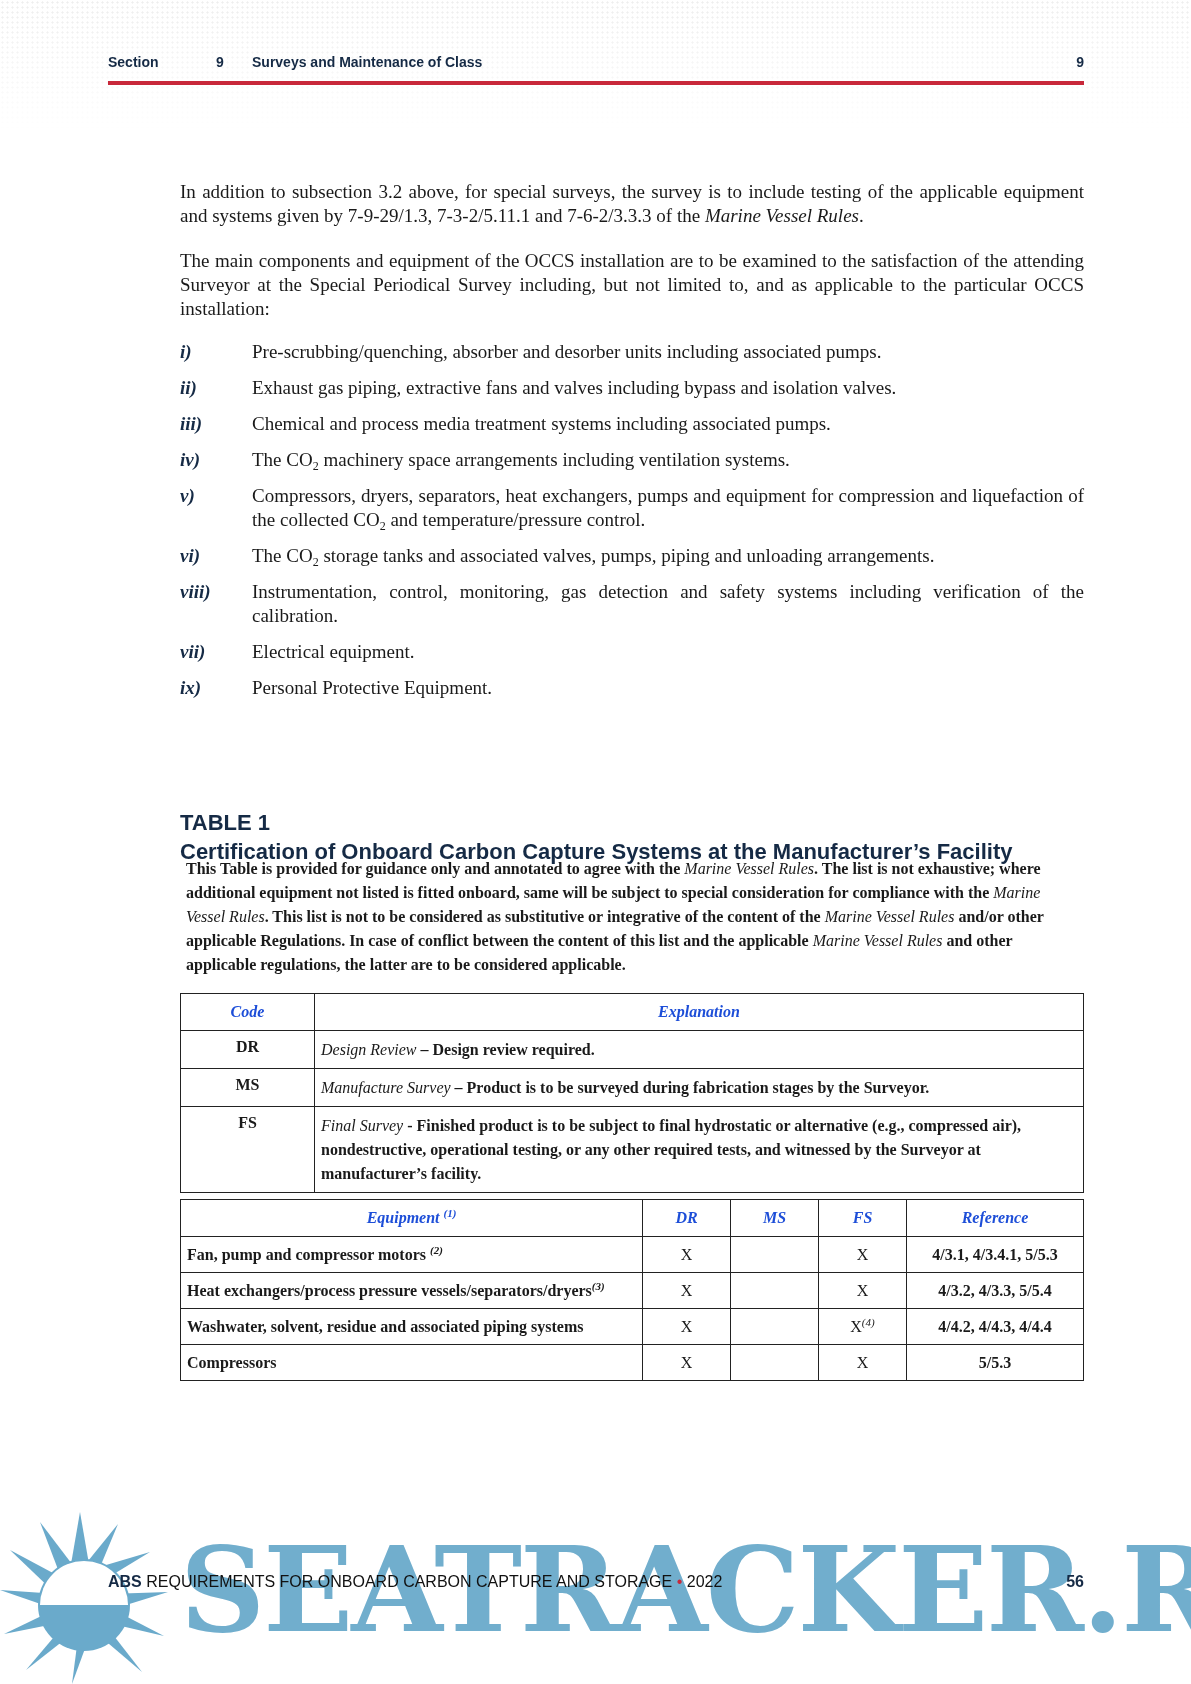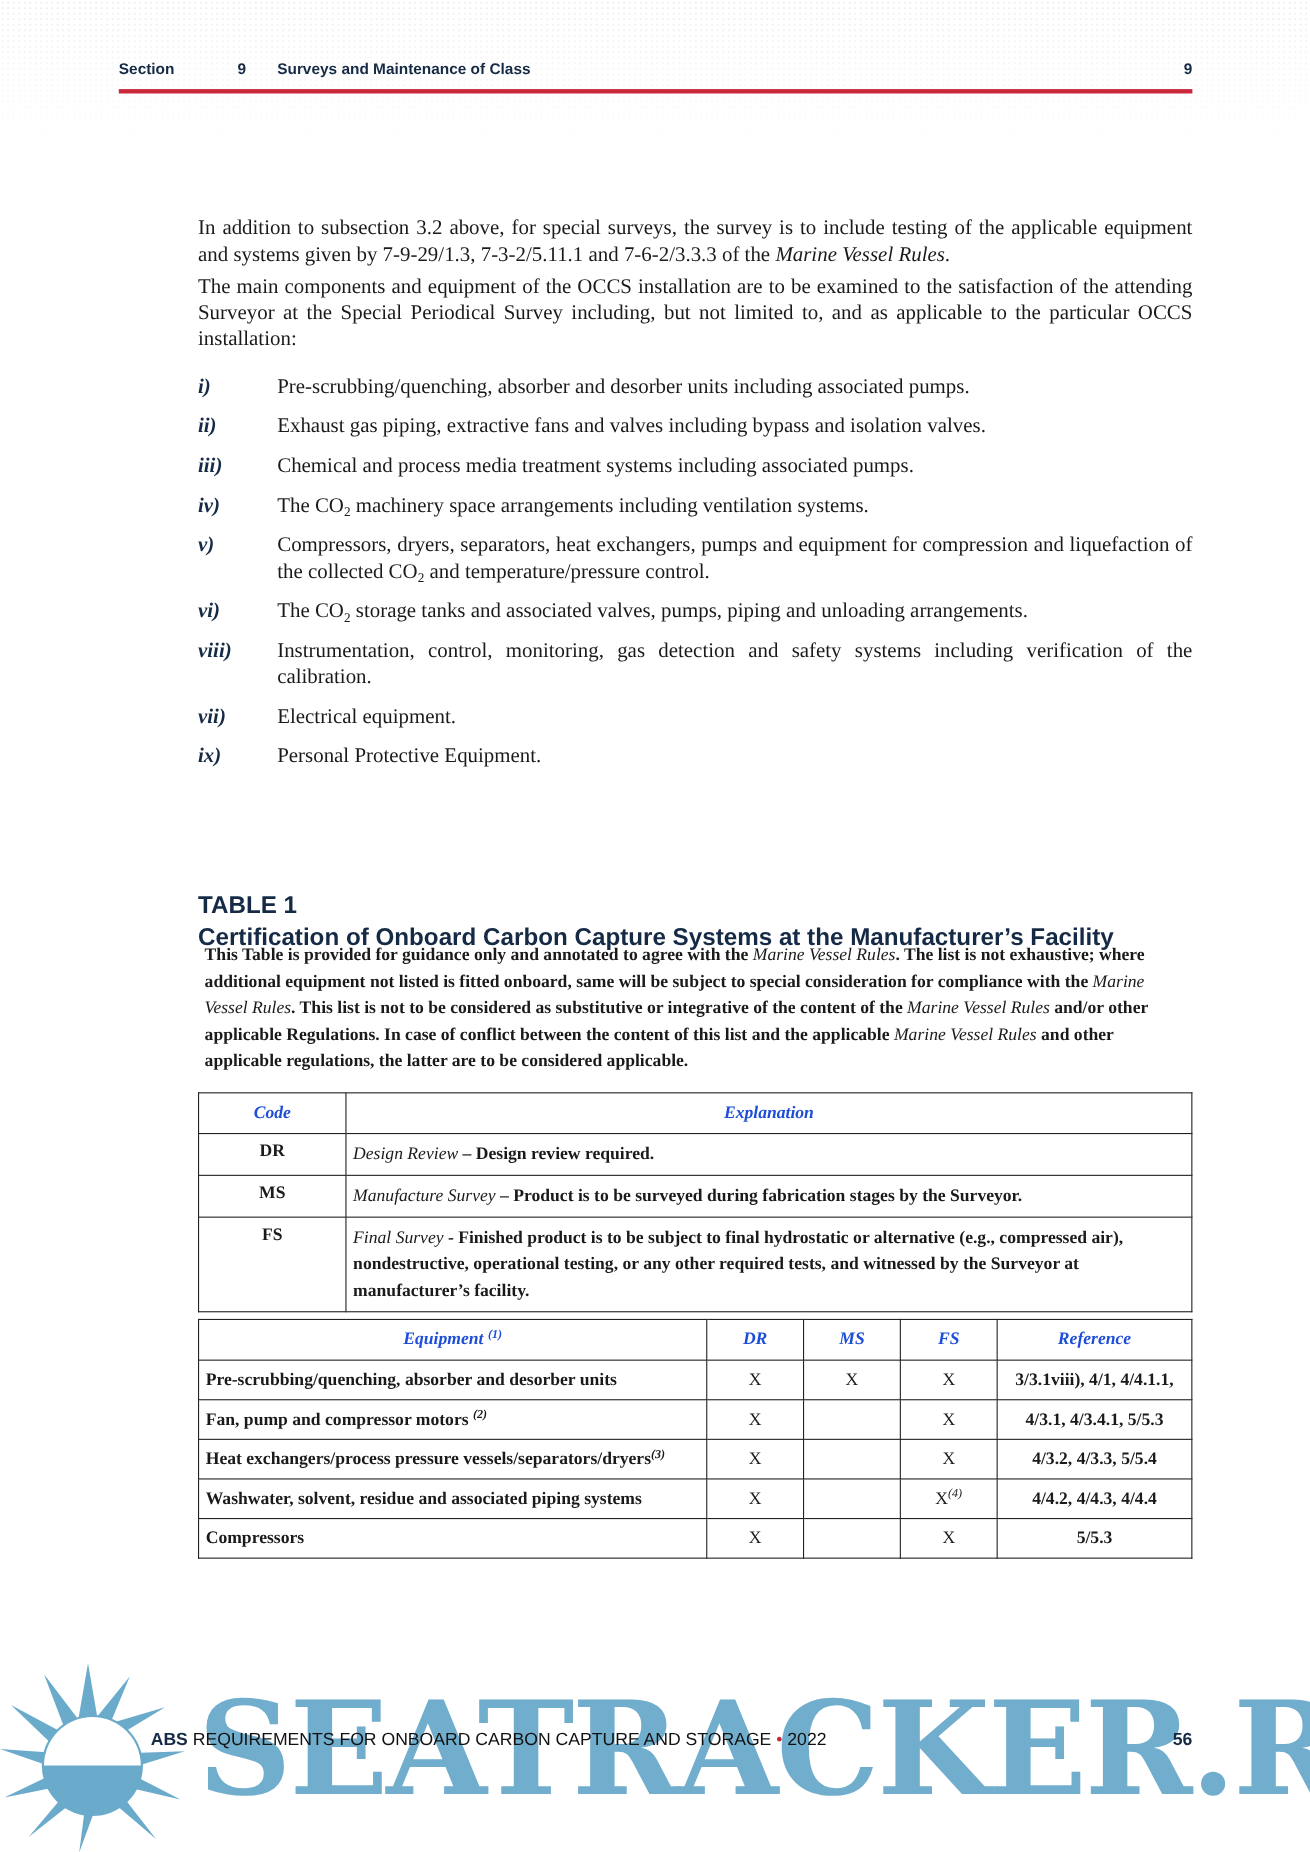--- a/index.html
+++ b/index.html
@@ -22,21 +22,21 @@
   .hdr .sec { position: absolute; left: 0; }
   .hdr .num { position: absolute; left: 108px; }
   .hdr .title { position: absolute; left: 144px; }
   .hdr .pg { position: absolute; right: 0; }
   .redline { position: absolute; top: 81px; left: 108px; width: 976px; height: 4px; background: #c8283a; }
 
   .body-text {
     position: absolute; left: 180px; width: 904px; font-size: 19px; line-height: 24px;
     text-align: justify;
   }
-  .p1 { top: 196px; }
+  .p1 { top: 180px; }
   .p2 { top: 249px; }
   .list { position: absolute; top: 340px; left: 180px; width: 904px; font-size: 19px; line-height: 24px; }
   .li { position: relative; display: flex; margin-bottom: 12px; }
   .li .lbl { width: 72px; flex: 0 0 72px; font-weight: bold; font-style: italic; color: #152a45; }
   .li .txt { flex: 1; text-align: justify; }
   sub { font-size: 12px; vertical-align: -4px; line-height: 0; }
   sup { font-size: 11px; vertical-align: 6px; line-height: 0; font-style: italic; }
 
   .tbl-title {
     position: absolute; top: 768px; left: 180px; width: 904px; text-align: left;
@@ -66,21 +66,21 @@
 
   .wm-sun { position: absolute; left: 0; top: 1510px; width: 170px; height: 174px; }
   .wm-text {
     position: absolute; left: 180px; top: 1535px; font-family: "DejaVu Serif", serif; font-weight: bold;
     font-size: 118px; letter-spacing: -2px; color: #6aaacb; line-height: 110px; opacity: 0.95;
   }
   .footer {
     position: absolute; top: 1573px; left: 108px; width: 976px; height: 22px;
     font-family: "Liberation Sans", sans-serif; font-size: 16px; color: #111;
   }
-  .footer .abs { font-weight: bold; color: #152a45; margin-left: 29px; }
+  .footer .abs { font-weight: bold; color: #152a45; }
   .footer .dot { color: #c8283a; }
   .footer .pg { position: absolute; right: 0; top: 0; font-weight: bold; color: #152a45; }
 </style>
 </head>
 <body>
 
 <div class="dots"></div>
 
 <div class="hdr">
   <span class="sec">Section</span>
@@ -165,27 +165,20 @@
   </table>
 
 <table class="equip">
   <tbody>
       <tr>
     <th><span>Equipment</span> <sup>(1)</sup></th>
     <th class="dr">DR</th>
     <th class="ms">MS</th>
     <th class="fs">FS</th>
     <th>Reference</th>
-  </tr>
-  <tr>
-    <td class="eq"><span>Pre-scrubbing/quenching, absorber and desorber units</span><sup></sup></td>
-    <td class="x">X</td>
-    <td class="x">X</td>
-    <td class="x"><span>X</span><sup></sup></td>
-    <td class="ref">3/3.1viii), 4/1, 4/4.1.1,</td>
   </tr>
   <tr>
     <td class="eq"><span>Fan, pump and compressor motors </span><sup>(2)</sup></td>
     <td class="x">X</td>
     <td class="x"></td>
     <td class="x"><span>X</span><sup></sup></td>
     <td class="ref">4/3.1, 4/3.4.1, 5/5.3</td>
   </tr>
   <tr>
     <td class="eq"><span>Heat exchangers/process pressure vessels/separators/dryers</span><sup>(3)</sup></td>

